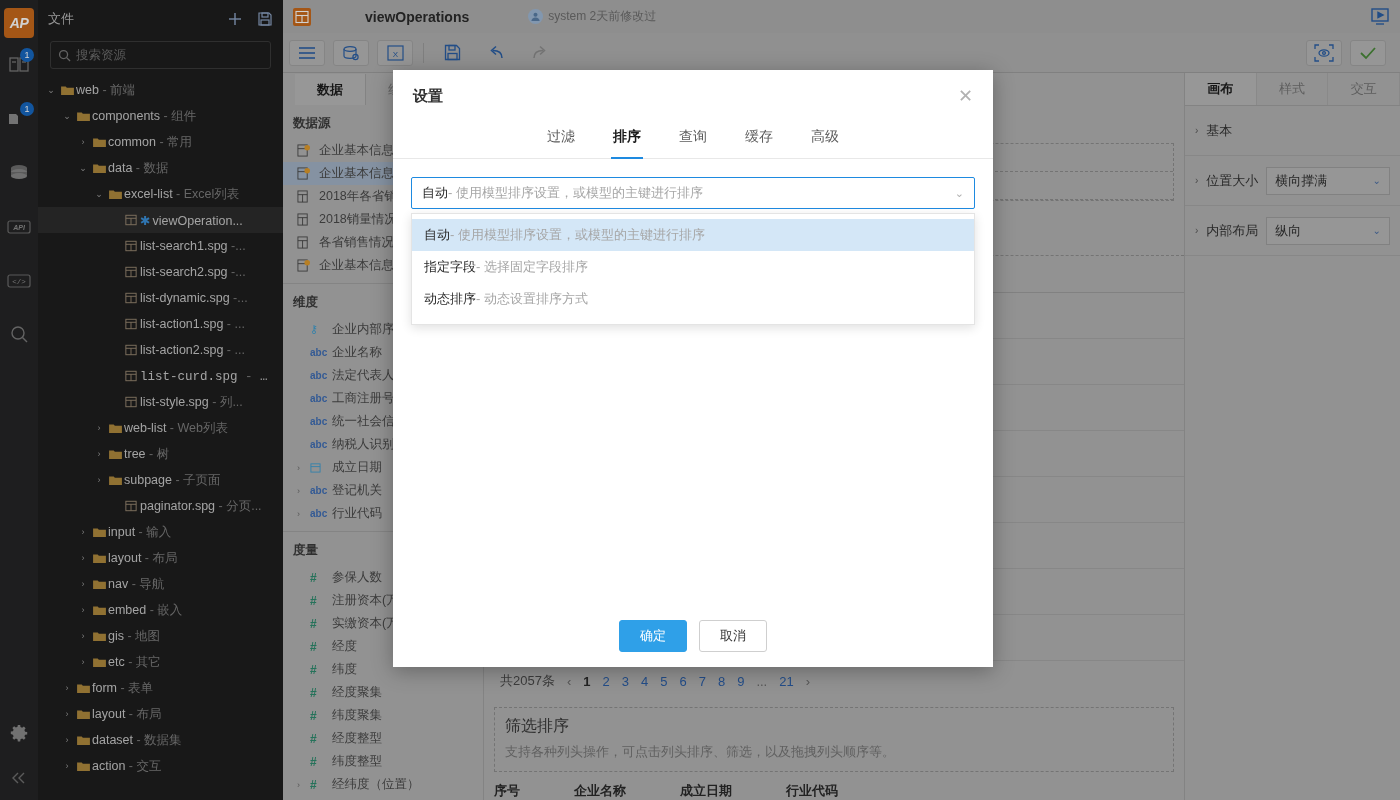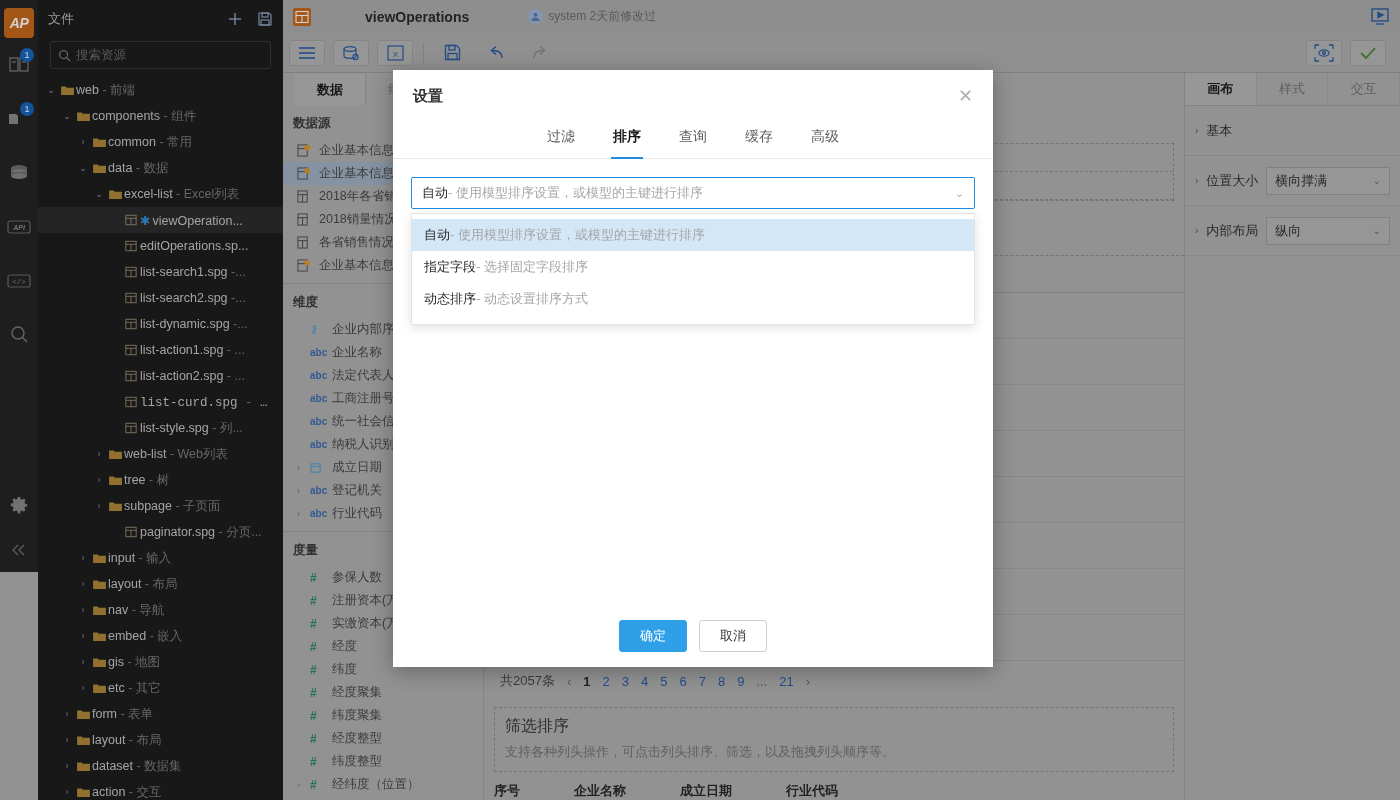--- a/index.html
+++ b/index.html
@@ -7,21 +7,21 @@
     width: 1400px; height: 800px;
     overflow: hidden;
     font-family: "Liberation Sans", "DejaVu Sans", sans-serif;
     font-size: 13px;
     background: #b3b3b3;
   }
   #app { position: relative; width: 1400px; height: 800px; }
 
   
   .rail {
-    position: absolute; left: 0; top: 0; width: 38px; height: 572px;
+    position: absolute; left: 0; top: 0; width: 38px; height: 800px;
     background: #252526;
     display: flex; flex-direction: column; align-items: center;
   }
   .rail-logo {
     width: 30px; height: 30px; margin-top: 8px;
     background: #c96a1b; border-radius: 4px;
     color: #fff; font-weight: bold; font-style: italic; font-size: 14px;
     display: flex; align-items: center; justify-content: center;
     letter-spacing: -0.5px;
   }
@@ -376,31 +376,20 @@
         <div class="trow sel" style="padding-left: 70px;">
           <span class="twist"></span>
           <span class="tico">
             <svg width="12" height="12" viewBox="0 0 14 14" fill="none" stroke="#9b8a74" stroke-width="1.1">
               <rect x="1" y="1.5" width="12" height="11"></rect>
               <line x1="1" y1="5" x2="13" y2="5"></line>
               <line x1="7" y1="5" x2="7" y2="12.5"></line>
             </svg>
           </span>
           <span class="tlabel"><span class="star">✱</span>viewOperation...<span class="tdesc"></span></span>
-        </div>
-        <div class="trow" style="padding-left: 70px;">
-          <span class="twist"></span>
-          <span class="tico">
-            <svg width="12" height="12" viewBox="0 0 14 14" fill="none" stroke="#9b8a74" stroke-width="1.1">
-              <rect x="1" y="1.5" width="12" height="11"></rect>
-              <line x1="1" y1="5" x2="13" y2="5"></line>
-              <line x1="7" y1="5" x2="7" y2="12.5"></line>
-            </svg>
-          </span>
-          <span class="tlabel">editOperations.sp...<span class="tdesc"></span></span>
         </div>
         <div class="trow" style="padding-left: 70px;">
           <span class="twist"></span>
           <span class="tico">
             <svg width="12" height="12" viewBox="0 0 14 14" fill="none" stroke="#9b8a74" stroke-width="1.1">
               <rect x="1" y="1.5" width="12" height="11"></rect>
               <line x1="1" y1="5" x2="13" y2="5"></line>
               <line x1="7" y1="5" x2="7" y2="12.5"></line>
             </svg>
           </span>

